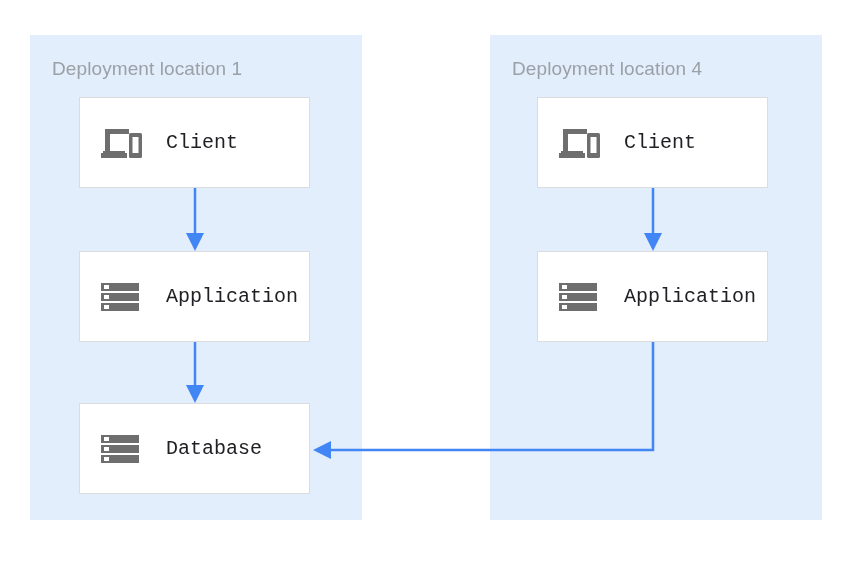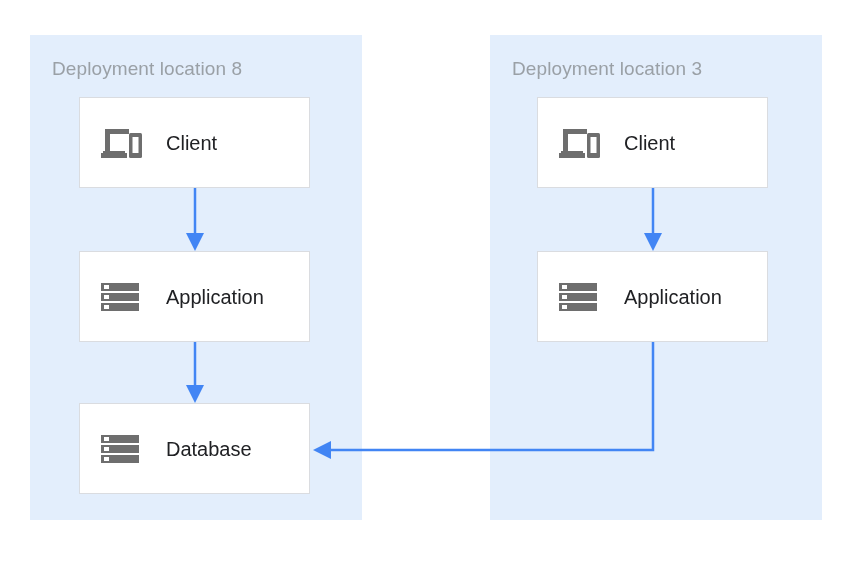--- a/index.html
+++ b/index.html
@@ -51,20 +51,21 @@
     display: flex;
     align-items: center;
     padding-left: 18px;
   }
   .node-label {
     font-size: 20px;
     line-height: 24px;
     color: #202124;
     margin-left: 22px;
     white-space: nowrap;
+    font-family: Liberation Mono, monospace;
   }
 
   .col-left  { left: 79px;  }
   .col-right { left: 537px; }
   .row-client { top: 97px;  }
   .row-app    { top: 251px; align-items: center; }
   .row-db     { top: 403px; text-align: center; }
 
   
   .icon {
@@ -84,25 +85,25 @@
     height: 574px;
     pointer-events: none;
   }
 </style>
 </head>
 <body>
 
 <div id="canvas">
 
   <div class="zone zone-1">
-    <div class="zone-label">Deployment location 8</div>
+    <div class="zone-label">Deployment location 1</div>
   </div>
 
   <div class="zone zone-2">
-    <div class="zone-label">Deployment location 3</div>
+    <div class="zone-label">Deployment location 4</div>
   </div>
 
   <svg id="wires" viewBox="0 0 856 574" xmlns="http://www.w3.org/2000/svg">
 
     <g>
       <line x1="195" y1="188" x2="195" y2="236" stroke="#4285f4" stroke-width="2.5"></line>
       <polygon points="195,251 186,233 204,233" fill="#4285f4"></polygon>
     </g>
 
     <g>

